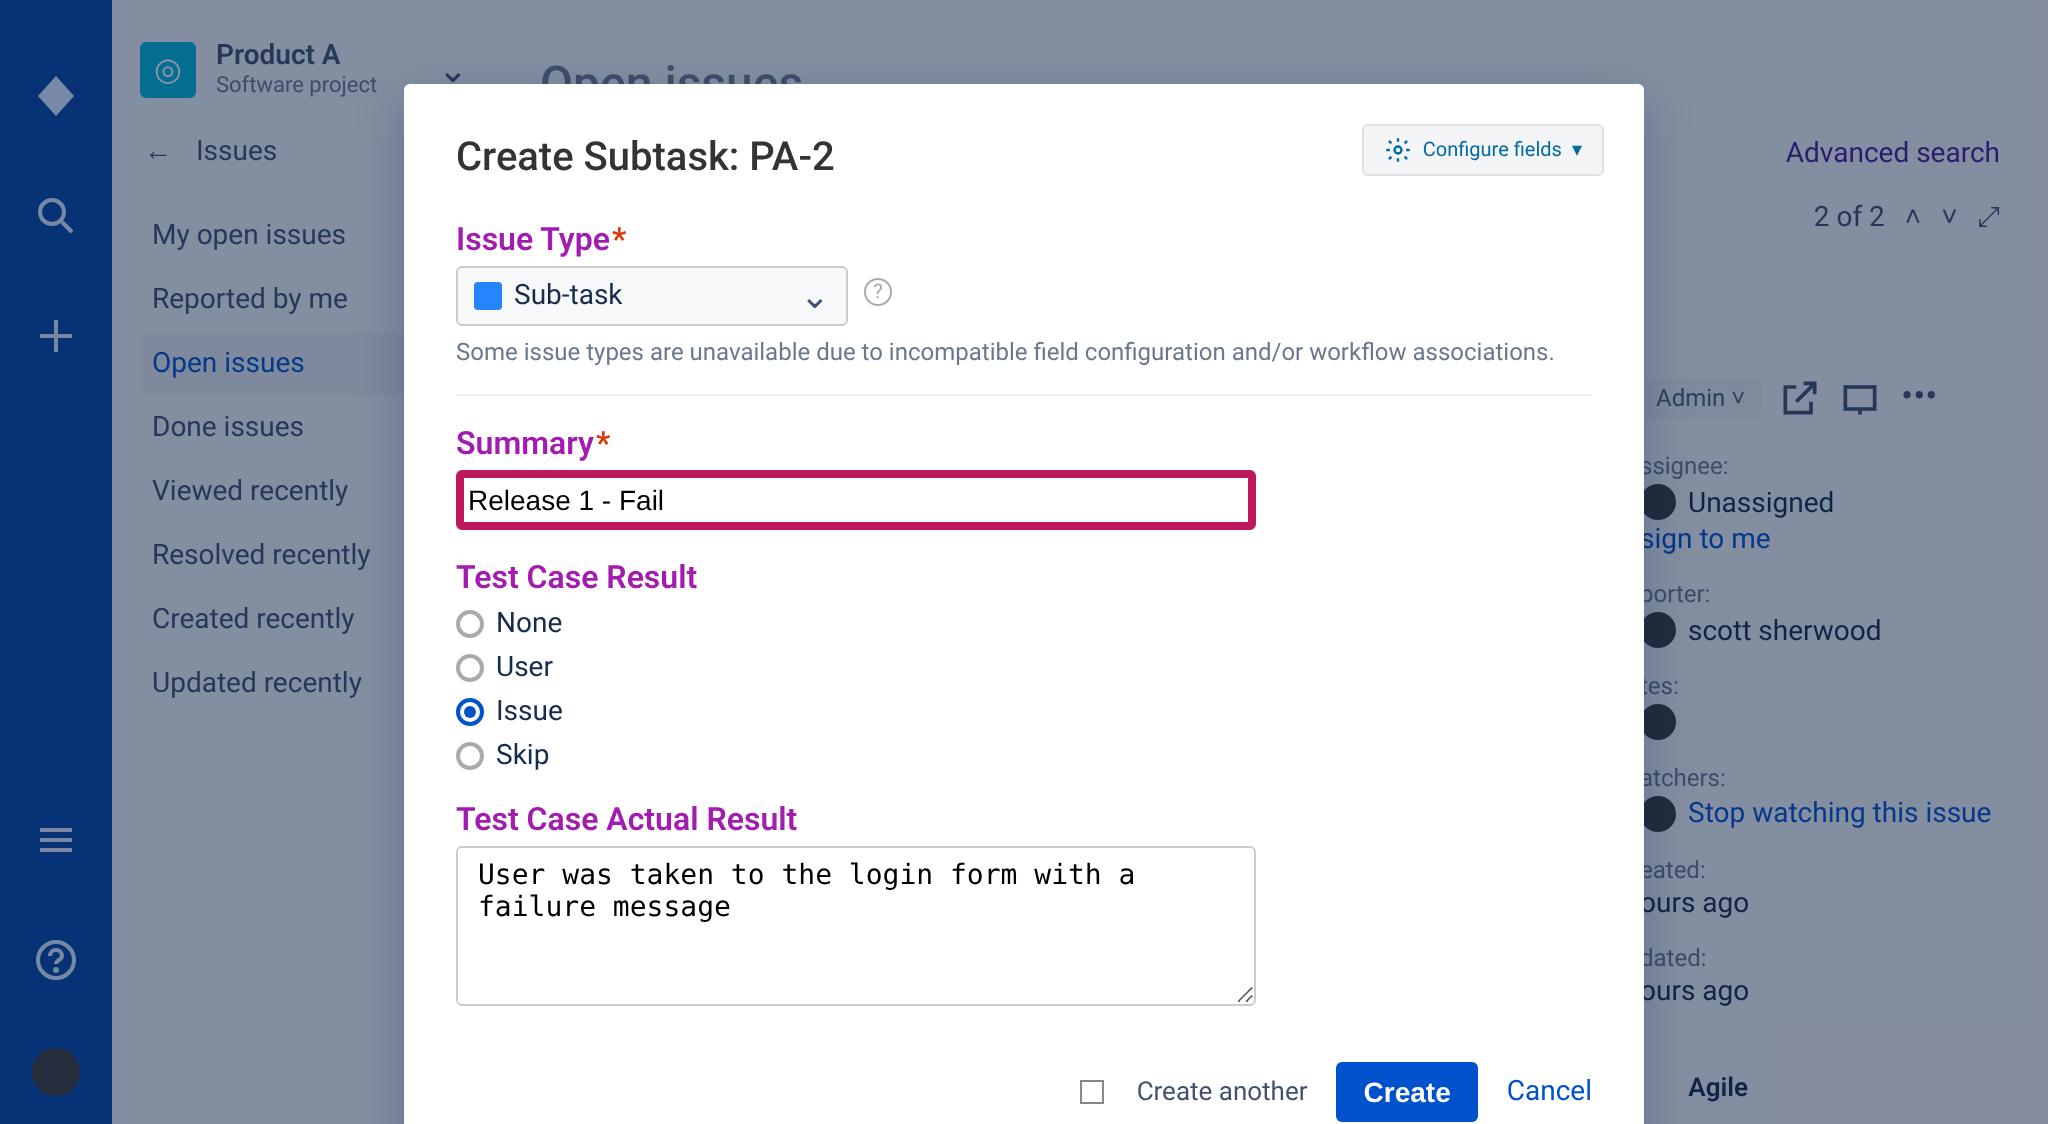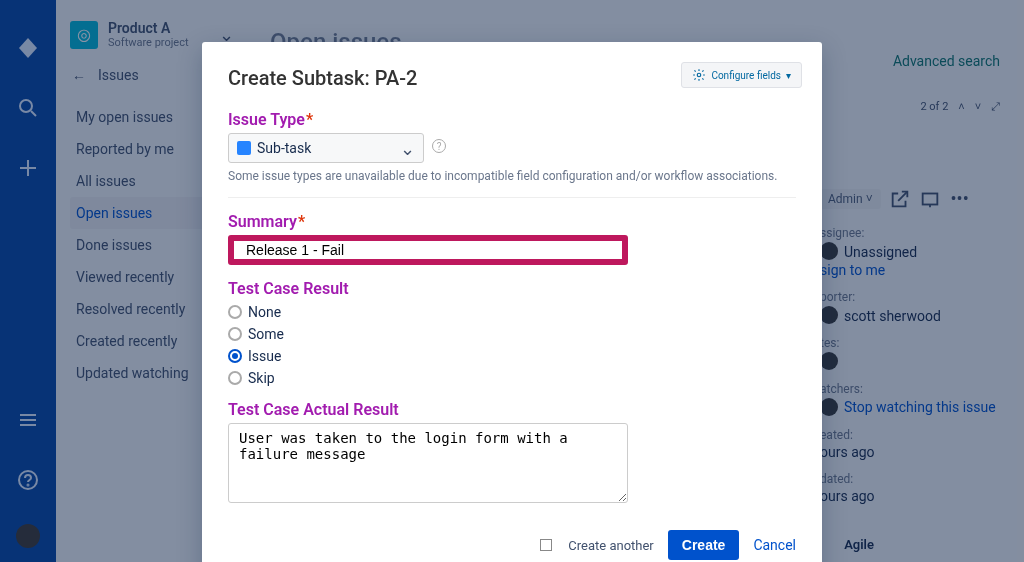--- a/index.html
+++ b/index.html
@@ -17,22 +17,22 @@
 .proj-icon { width: 28px; height: 28px; border-radius: 3px; background: #00B8D9; display: flex; align-items: center; justify-content: center; color: #fff; font-size: 16px; }
 .proj-title { font-weight: 600; font-size: 14px; color: #42526E; }
 .proj-sub { font-size: 11px; color: #6B778C; }
 .proj-caret { margin-left: auto; font-size: 18px; color: #42526E; cursor: pointer; padding-right: 4px;}
 .back-row { display: flex; align-items: center; gap: 12px; color: #42526E; font-size: 14px; margin: 6px 0 18px 2px; cursor: pointer; }
 .nav-item { padding: 8px 6px; font-size: 14px; color: #42526E; cursor: pointer; border-radius: 3px; }
 .nav-item.selected { color: #0052CC; background: #EBECF0; }
 
 
 .main { position: absolute; left: 246px; top: 0; right: 0; height: 100%; padding: 28px 24px; }
-.top-right { position: absolute; top: 53px; right: 24px; color: #0f766e; font-size: 14px; cursor: pointer; }
-.pager { position: absolute; top: 100px; right: 24px; display: flex; align-items: center; gap: 10px; font-size: 11px; color: #42526E; }
+.top-right { position: absolute; top: 69px; right: 24px; color: #4c1d95; font-size: 14px; cursor: pointer; }
+.pager { position: absolute; top: 100px; right: 24px; display: flex; align-items: center; gap: 10px; font-size: 14px; color: #42526E; }
 .pager .btn { cursor: pointer; }
 .details { position: absolute; top: 188px; right: 24px; width: 180px; font-size: 14px; }
 .details .toolbar { display:flex; gap:8px; margin-bottom: 16px; align-items:center; }
 .details .toolbar .pill { background: #eceef0; padding: 3px 8px; font-size: 12px; border-radius: 3px; color: #505F79; cursor:pointer; }
 .details .toolbar .ticon { width: 22px; height: 22px; color: #42526E; cursor:pointer; }
 .details .label { font-size: 12px; color: #6B778C; margin-top: 12px; }
 .details .val { font-size: 14px; color: #172B4D; margin-top: 2px; }
 .details .link { color: #0052CC; cursor: pointer; }
 .details .person { display: flex; align-items: center; gap: 6px; margin-top: 2px; }
 .details .dot { width: 18px; height: 18px; border-radius: 50%; background: #3a3a3a; display:inline-block; }
@@ -50,21 +50,21 @@
 .modal { position: absolute; left: 202px; top: 42px; width: 620px; background: #fff; border-radius: 3px; box-shadow: 0 8px 24px rgba(9,30,66,0.25); padding: 24px 26px 20px 26px; }
 .modal h2 { font-size: 20px; font-weight: 500; color: #333; margin-bottom: 20px; }
 .cfg { position: absolute; top: 20px; right: 20px; background: #f4f5f7; border: 1px solid #dfe1e6; border-radius: 3px; padding: 5px 10px; font-size: 10px; color: #0369a1; cursor: pointer; display:flex; align-items:center; gap:5px; }
 .field-label { font-size: 16px; font-weight: 600; color: #a21caf; margin-top: 14px; }
 .req::after { content: "*"; color: #DE350B; margin-left: 1px; }
 .select-box { margin-top: 4px; width: 196px; height: 30px; border: 1px solid #ccc; border-radius: 3px; background: #f7f8f9; display: flex; align-items: center; padding: 0 8px; font-size: 14px; gap: 6px; cursor: pointer; }
 .select-box .caret { margin-left: auto; color: #42526E; font-size: 18px;}
 .issue-type-icon { width: 14px; height: 14px; background: #2684FF; display:inline-block; border-radius:2px; }
 .help-icon { display:inline-block; width:14px; height:14px; border:1px solid #aaa; border-radius:50%; color:#aaa; font-size:10px; text-align:center; line-height:14px; margin-left:8px; vertical-align:middle;}
 .hint { font-size: 12px; color: #6B778C; margin-top: 6px; padding-bottom: 14px; border-bottom: 1px solid #eee; }
-.text-input { margin-top:4px; width: 400px; height: 30px; border:6px solid #be185d; border-radius:3px; padding: 0 12px; font-size: 14px; }
+.text-input { margin-top:4px; width: 400px; height: 30px; border:4px solid #be185d; border-radius:3px; padding: 0 2px; font-size: 14px; }
 .radio-row { display: flex; align-items: center; gap: 6px; margin-top: 6px; font-size: 14px; cursor: pointer; }
 .radio { width: 14px; height: 14px; border: 2px solid #aaa; border-radius: 50%; display:inline-block; position:relative; }
 .radio.checked { border-color: #0052CC; }
 .radio.checked::after { content:""; position:absolute; inset:2px; background:#0052CC; border-radius:50%; }
 .textarea { margin-top:4px; width: 400px; height: 80px; border:1px solid #ccc; border-radius:3px; padding: 6px 10px; font-size: 14px; resize: both; }
 .modal-footer { display:flex; justify-content:flex-end; align-items:center; gap:14px; margin-top: 24px; font-size:14px; }
 .chk-row { display:flex; align-items:center; gap:16px; color:#42526E; font-size: 13px; cursor:pointer;}
 .chk { width:12px; height:12px; border:1px solid #888; display:inline-block; }
 .btn-primary { background:#0052CC; color:#fff; border:none; padding:7px 14px; border-radius:3px; font-weight:600; cursor:pointer; font-size:14px;}
 .btn-link { color:#0052CC; cursor:pointer; }
@@ -116,27 +116,26 @@
       <div class="proj-sub">Software project</div>
     </div>
     <div class="proj-caret">⌄</div>
   </div>
   <div class="back-row">
     <span>←</span>
     <span>Issues</span>
   </div>
   <div class="nav-item">My open issues</div>
   <div class="nav-item">Reported by me</div>
-  <div class="nav-item">All issues</div>
   <div class="nav-item selected">Open issues</div>
   <div class="nav-item">Done issues</div>
   <div class="nav-item">Viewed recently</div>
   <div class="nav-item">Resolved recently</div>
   <div class="nav-item">Created recently</div>
-  <div class="nav-item">Updated watching</div>
+  <div class="nav-item">Updated recently</div>
 </div>
 
 <div class="main">
   <h3>Open issues</h3>
   <div class="top-right">Advanced search</div>
   <div class="pager">
     <span>2 of 2</span>
     <span class="btn">˄</span>
     <span class="btn">˅</span>
     <span class="btn">⤢</span>
@@ -222,21 +221,21 @@
   <div class="field-label req">Summary</div>
   <input class="text-input" value="Release 1 - Fail" style="">
 
   <div class="field-label">Test Case Result</div>
   <div class="radio-row">
       <span class="radio"></span>
       <span>None</span>
     </div>
   <div class="radio-row">
       <span class="radio"></span>
-      <span>Some</span>
+      <span>User</span>
     </div>
   <div class="radio-row">
       <span class="radio checked"></span>
       <span>Issue</span>
     </div>
   <div class="radio-row">
       <span class="radio"></span>
       <span>Skip</span>
     </div>
 

